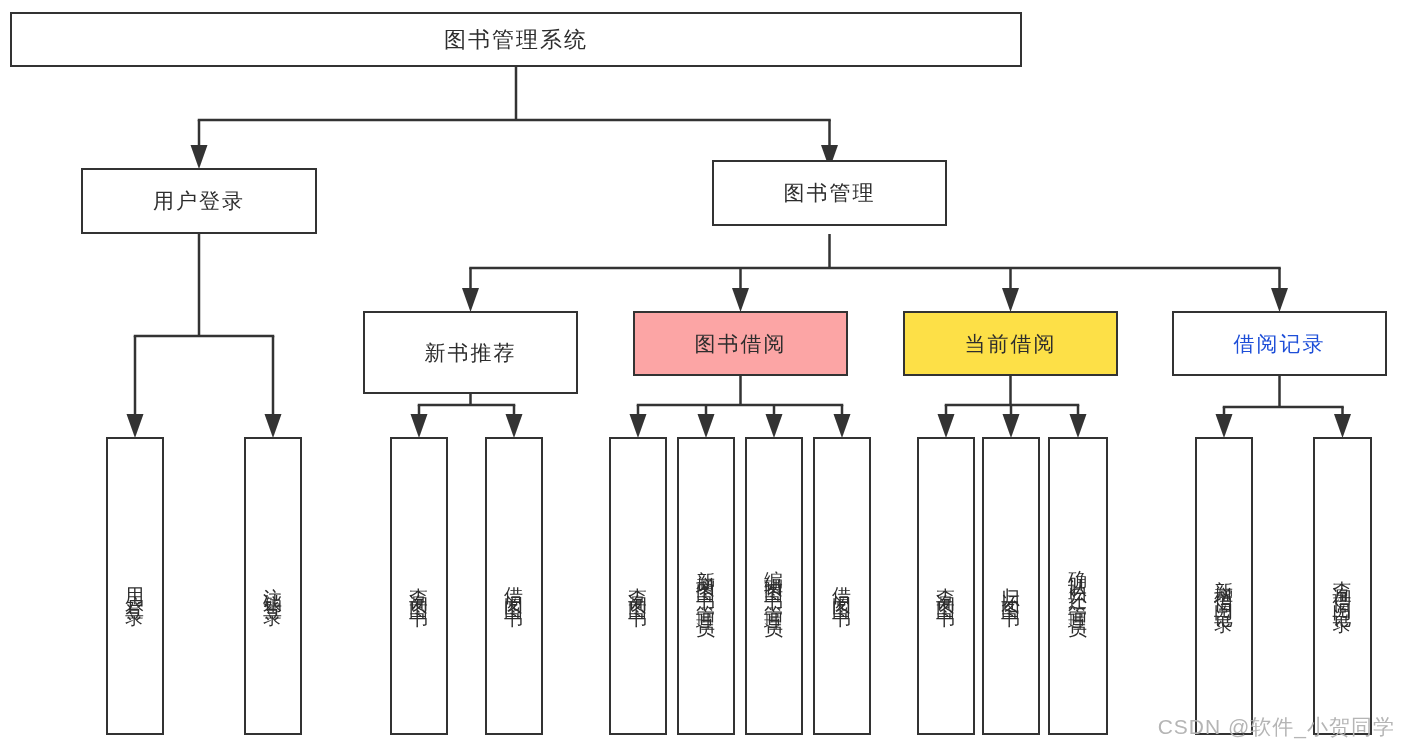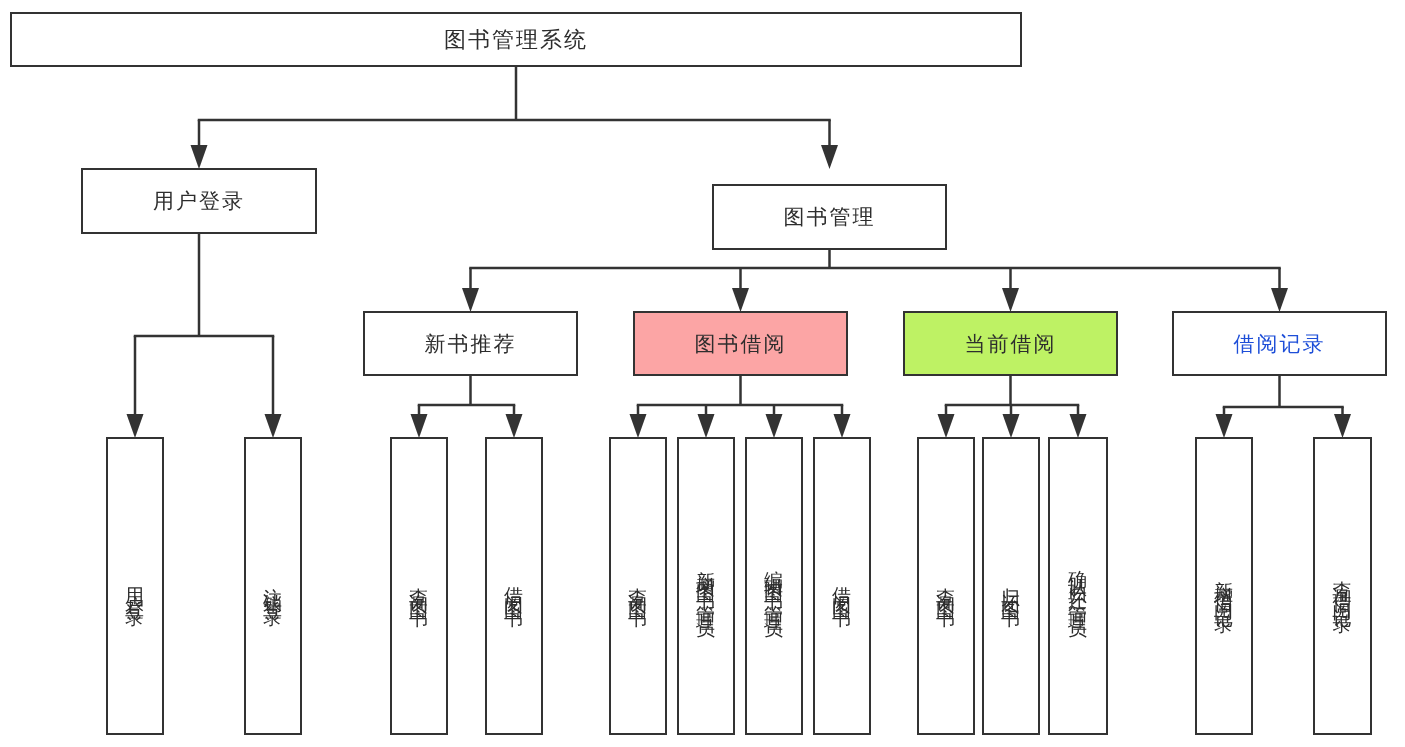--- a/index.html
+++ b/index.html
@@ -118,30 +118,30 @@
       <line x1="1342.5" y1="407" x2="1342.5" y2="418" stroke="#333333" stroke-width="2.5"></line>
       <polygon points="1334,414 1351,414 1342.5,438" fill="#333333"></polygon>
     </svg>
   <div id="nodes-layer">
       <div class="node root" style="left: 10px; top: 12px; width: 1012px; height: 55px; border-color: rgb(51, 51, 51); background: rgb(255, 255, 255);">
         <span class="label" style="color: rgb(45, 45, 45);">图书管理系统</span>
       </div>
       <div class="node" style="left: 81px; top: 168px; width: 236px; height: 66px; border-color: rgb(51, 51, 51); background: rgb(255, 255, 255);">
         <span class="label" style="color: rgb(45, 45, 45);">用户登录</span>
       </div>
-      <div class="node" style="left: 712px; top: 184px; width: 235px; height: 66px; border-color: rgb(51, 51, 51); background: rgb(255, 255, 255);">
+      <div class="node" style="left: 712px; top: 160px; width: 235px; height: 66px; border-color: rgb(51, 51, 51); background: rgb(255, 255, 255);">
         <span class="label" style="color: rgb(45, 45, 45);">图书管理</span>
       </div>
-      <div class="node" style="left: 363px; top: 311px; width: 215px; height: 65px; border-color: rgb(51, 51, 51); background: rgb(255, 255, 255);">
+      <div class="node" style="left: 363px; top: 311px; width: 215px; height: 83px; border-color: rgb(51, 51, 51); background: rgb(255, 255, 255);">
         <span class="label" style="color: rgb(45, 45, 45);">新书推荐</span>
       </div>
       <div class="node" style="left: 633px; top: 311px; width: 215px; height: 65px; border-color: rgb(51, 51, 51); background: #fca5a5;">
         <span class="label" style="color: rgb(45, 45, 45);">图书借阅</span>
       </div>
-      <div class="node" style="left: 903px; top: 311px; width: 215px; height: 65px; border-color: rgb(51, 51, 51); background: #bef264;">
+      <div class="node" style="left: 903px; top: 311px; width: 215px; height: 65px; border-color: rgb(51, 51, 51); background: #fde047;">
         <span class="label" style="color: rgb(45, 45, 45);">当前借阅</span>
       </div>
       <div class="node" style="left: 1172px; top: 311px; width: 215px; height: 65px; border-color: rgb(51, 51, 51); background: rgb(255, 255, 255);">
         <span class="label" style="color: #1d4ed8;">借阅记录</span>
       </div>
       <div class="node vertical" style="left: 106px; top: 437px; width: 58px; height: 298px; border-color: rgb(51, 51, 51); background: rgb(255, 255, 255);">
         <span class="label" style="color: rgb(45, 45, 45);">用户登录</span>
       </div>
       <div class="node vertical" style="left: 244px; top: 437px; width: 58px; height: 298px; border-color: rgb(51, 51, 51); background: rgb(255, 255, 255);">
         <span class="label" style="color: rgb(45, 45, 45);">注销登录</span>
@@ -173,13 +173,14 @@
       <div class="node vertical" style="left: 1048px; top: 437px; width: 60px; height: 298px; border-color: rgb(51, 51, 51); background: rgb(255, 255, 255);">
         <span class="label" style="color: rgb(45, 45, 45);">确认归还（管理员）</span>
       </div>
       <div class="node vertical" style="left: 1195px; top: 437px; width: 58px; height: 298px; border-color: rgb(51, 51, 51); background: rgb(255, 255, 255);">
         <span class="label" style="color: rgb(45, 45, 45);">新增借阅记录</span>
       </div>
       <div class="node vertical" style="left: 1313px; top: 437px; width: 59px; height: 298px; border-color: rgb(51, 51, 51); background: rgb(255, 255, 255);">
         <span class="label" style="color: rgb(45, 45, 45);">查询借阅记录</span>
       </div>
     </div>
+  <div class="watermark" style="color: rgb(181, 181, 181);">CSDN @软件_小贺同学</div>
 </div>
 
 </body></html>

